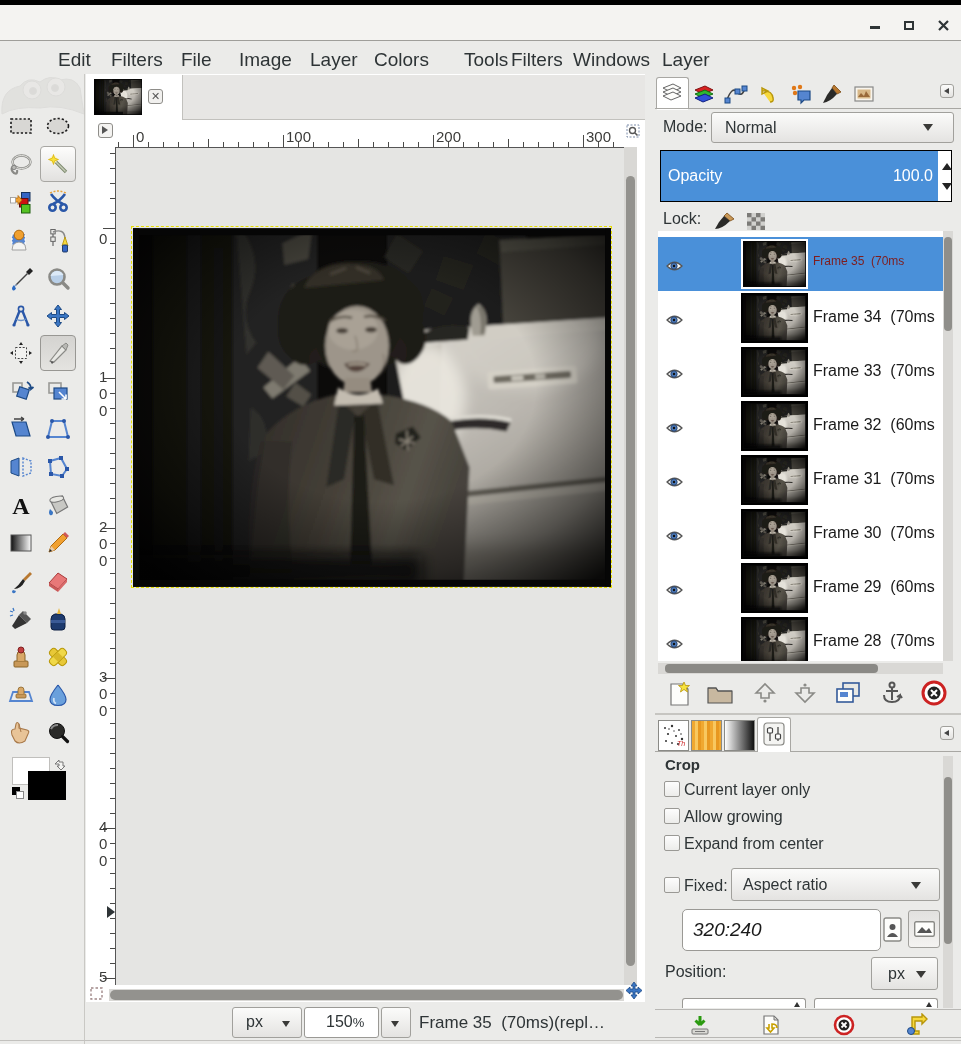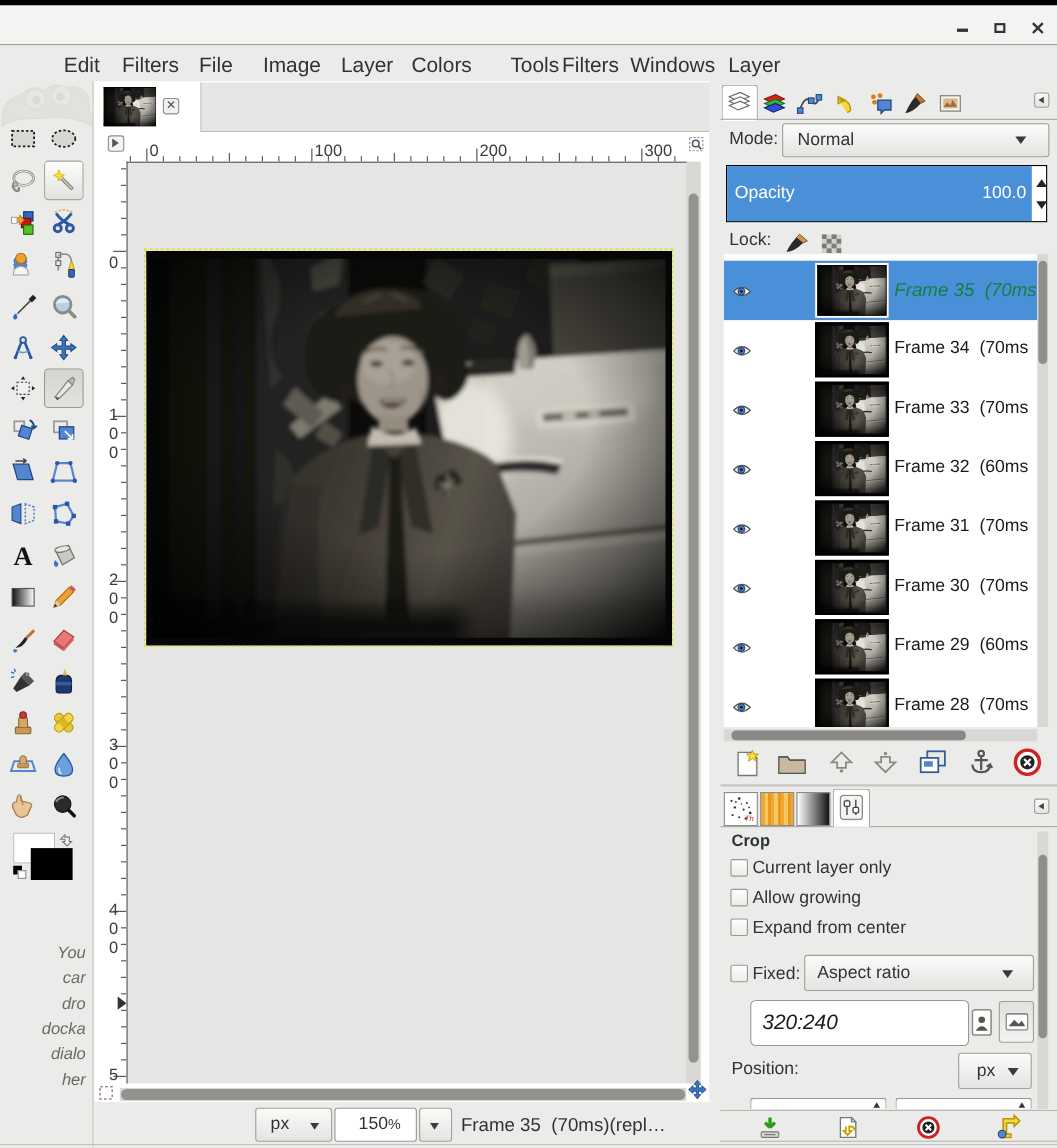--- a/index.html
+++ b/index.html
@@ -271,21 +271,20 @@
       </svg>
 <div class="abs" style="left:54px;top:683px;width:13px;height:12px;">
   <svg width="13" height="12" viewBox="0 0 13 12">
           <path d="M1 5 L5 1 L5 3 L9 3 L9 7 L11 7 L7 11 L3 7 L5 7 L5 5 Z" fill="#f4f4f2" stroke="#777" stroke-width="1"></path>
         </svg>
 </div>
 <div class="abs" style="left:12px;top:683px;width:38px;height:28px;background:#fff;border:1px solid #c0bfbc;"></div>
 <div class="abs" style="left:28px;top:697px;width:38px;height:29px;background:#000;"></div>
 <div class="abs" style="left:12px;top:713px;width:8px;height:8px;background:#000;"></div>
 <div class="abs" style="left:16px;top:717px;width:8px;height:8px;background:#fff;border:1px solid #888;"></div>
-<div id="droptext" class="abs">You<br>car<br>dro<br>docka<br>dialo<br>her</div>
 </div>
 
   <div id="canvaswin" class="abs">
     <div id="tabbar" class="abs">
       <div id="tabrest" class="abs"></div>
       <div id="tab" class="abs"></div>
       <svg class="abs" style="left:8px;top:5px;" width="48" height="36" viewBox="0 0 480 360">
           <use href="#photo"></use>
         </svg>
       <div class="abs" style="left:62px;top:15px;width:15px;height:15px;border:1px solid #8e8d89;border-radius:3px;background:#f1f0ee;color:#555;font-size:11px;line-height:13px;text-align:center;">✕</div>
@@ -518,21 +517,21 @@
   <div class="abs" style="left:-3px;top:-157px;width:306px;height:970px;">
           <div class="abs" style="left:3px;top:163px;width:285px;height:54px;background:#4a90d9;"></div>
 <div class="abs" style="left:11px;top:184px;"><svg width="17" height="12" viewBox="0 0 17 12">
               <path d="M1 6 Q8.5 -1.5 16 6 Q8.5 13.5 1 6 Z" fill="#f8f8f6" stroke="#555" stroke-width="1.2"></path>
               <circle cx="8" cy="6" r="3.2" fill="#4a78b8" stroke="#223c66" stroke-width="0.8"></circle>
               <circle cx="8" cy="6" r="1.2" fill="#111"></circle>
             </svg></div>
 <div class="abs" style="left:86px;top:165px;width:67px;height:50px;border:2px solid #fff;background:#000;"><svg width="63" height="46" viewBox="0 0 480 360" preserveAspectRatio="none">
               <use href="#photo"></use>
             </svg></div>
-<span class="abs" style="left:158px;top:180px;font-size:17px;color:#15803d;white-space:nowrap;font-style:italic;">Frame 35&nbsp; (70ms</span>
+<span class="abs" style="left:158px;top:180px;font-size:12px;color:#7f1d1d;white-space:nowrap;">Frame 35&nbsp; (70ms</span>
 <div class="abs" style="left:11px;top:238px;"><svg width="17" height="12" viewBox="0 0 17 12">
               <path d="M1 6 Q8.5 -1.5 16 6 Q8.5 13.5 1 6 Z" fill="#f8f8f6" stroke="#555" stroke-width="1.2"></path>
               <circle cx="8" cy="6" r="3.2" fill="#4a78b8" stroke="#223c66" stroke-width="0.8"></circle>
               <circle cx="8" cy="6" r="1.2" fill="#111"></circle>
             </svg></div>
 <div class="abs" style="left:86px;top:219px;width:67px;height:50px;border:2px solid #000;background:#000;"><svg width="63" height="46" viewBox="0 0 480 360" preserveAspectRatio="none">
               <use href="#photo"></use>
             </svg></div>
 <span class="abs" style="left:158px;top:234px;font-size:16px;color:#1a1a1a;white-space:nowrap;">Frame 34&nbsp; (70ms</span>
 <div class="abs" style="left:11px;top:292px;"><svg width="17" height="12" viewBox="0 0 17 12">

